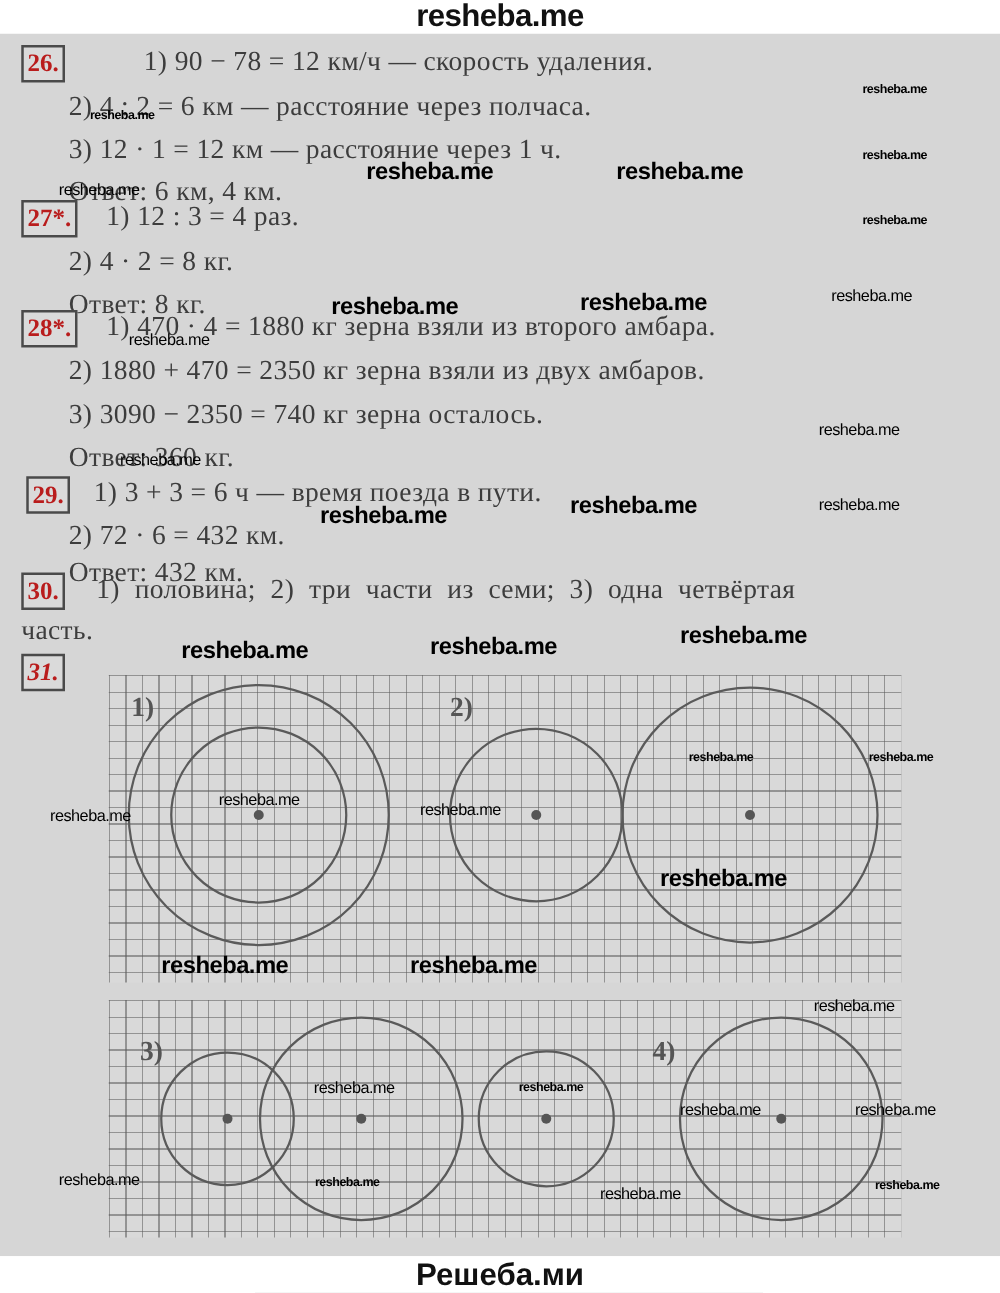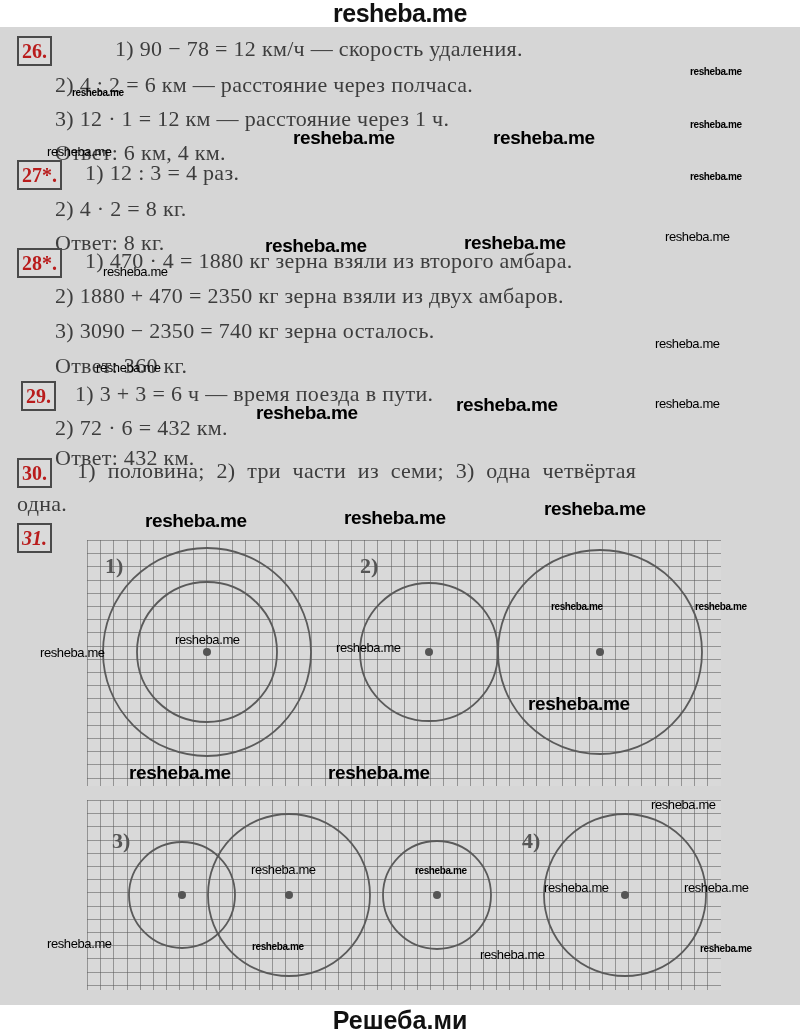--- a/index.html
+++ b/index.html
@@ -81,21 +81,21 @@
 <div class="line" style="left:55px;top:318px;">3) 3090 − 2350 = 740 кг зерна осталось.</div>
 <div class="line" style="left:55px;top:353px;">Ответ: 360 кг.</div>
 
 <div class="tasknum" style="left:21px;top:381px;">29.</div>
 <div class="line" style="left:75px;top:381px;">1) 3 + 3 = 6 ч — время поезда в пути.</div>
 <div class="line" style="left:55px;top:415px;">2) 72 · 6 = 432 км.</div>
 <div class="line" style="left:55px;top:445px;text-align:right;">Ответ: 432 км.</div>
 
 <div class="tasknum" style="left:17px;top:458px;">30.</div>
 <div class="line" style="left:77px;top:458px;word-spacing:6px;">1) половина; 2) три части из семи; 3) одна четвёртая</div>
-<div class="line" style="left:17px;top:491px;">одна.</div>
+<div class="line" style="left:17px;top:491px;">часть.</div>
 
 <div class="tasknum" style="left:17px;top:523px;font-style:italic;">31.</div>
 
 <div class="grid" style="left:87px;top:540px;width:634px;height:246px;"></div>
 <div class="grid" style="left:87px;top:800px;width:634px;height:190px;"></div>
 
 <div class="label-num" style="left:105px;top:553px;">1)</div>
 <div class="label-num" style="left:360px;top:553px;">2)</div>
 <div class="label-num" style="left:112px;top:828px;">3)</div>
 <div class="label-num" style="left:522px;top:828px;">4)</div>

